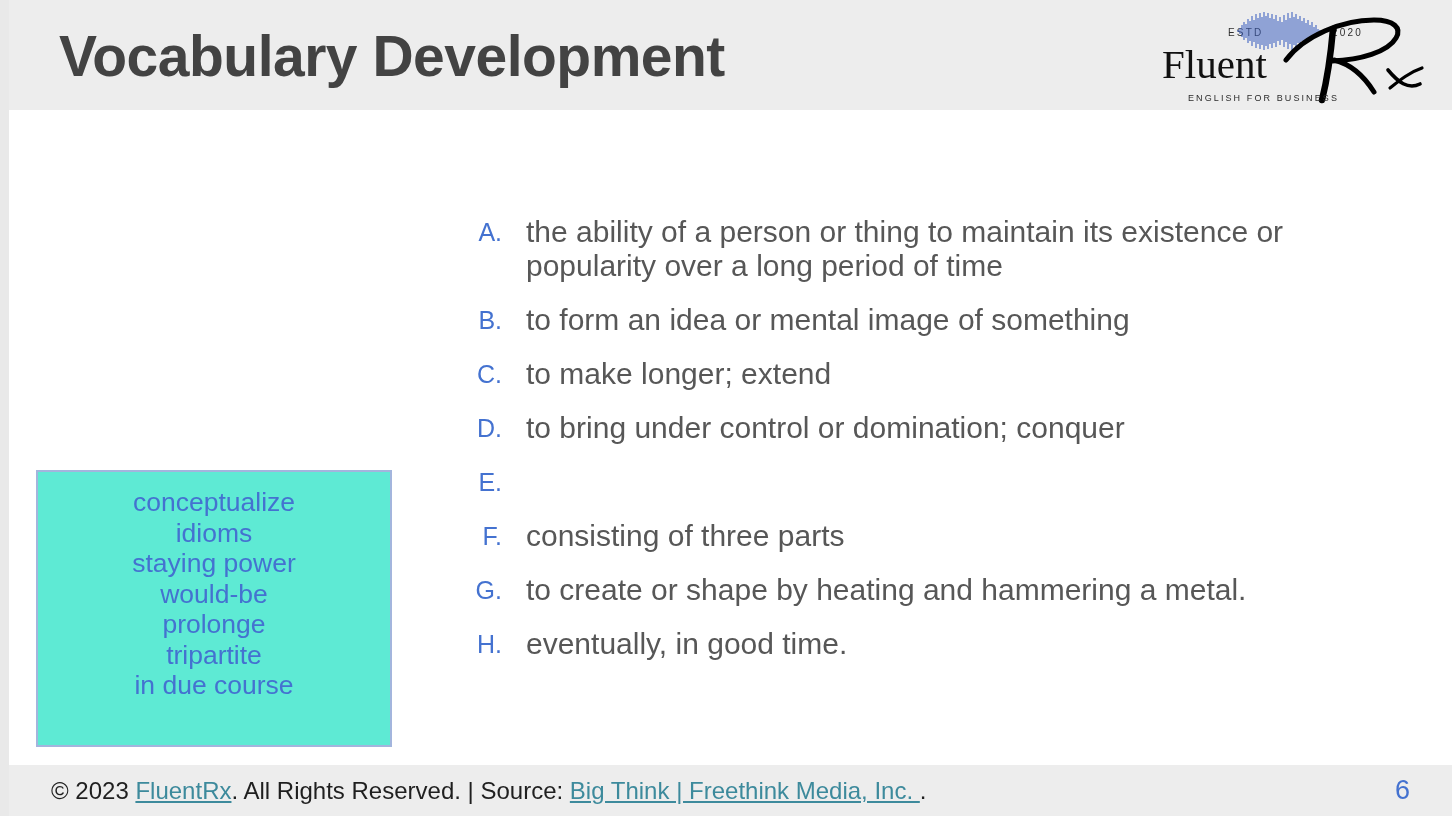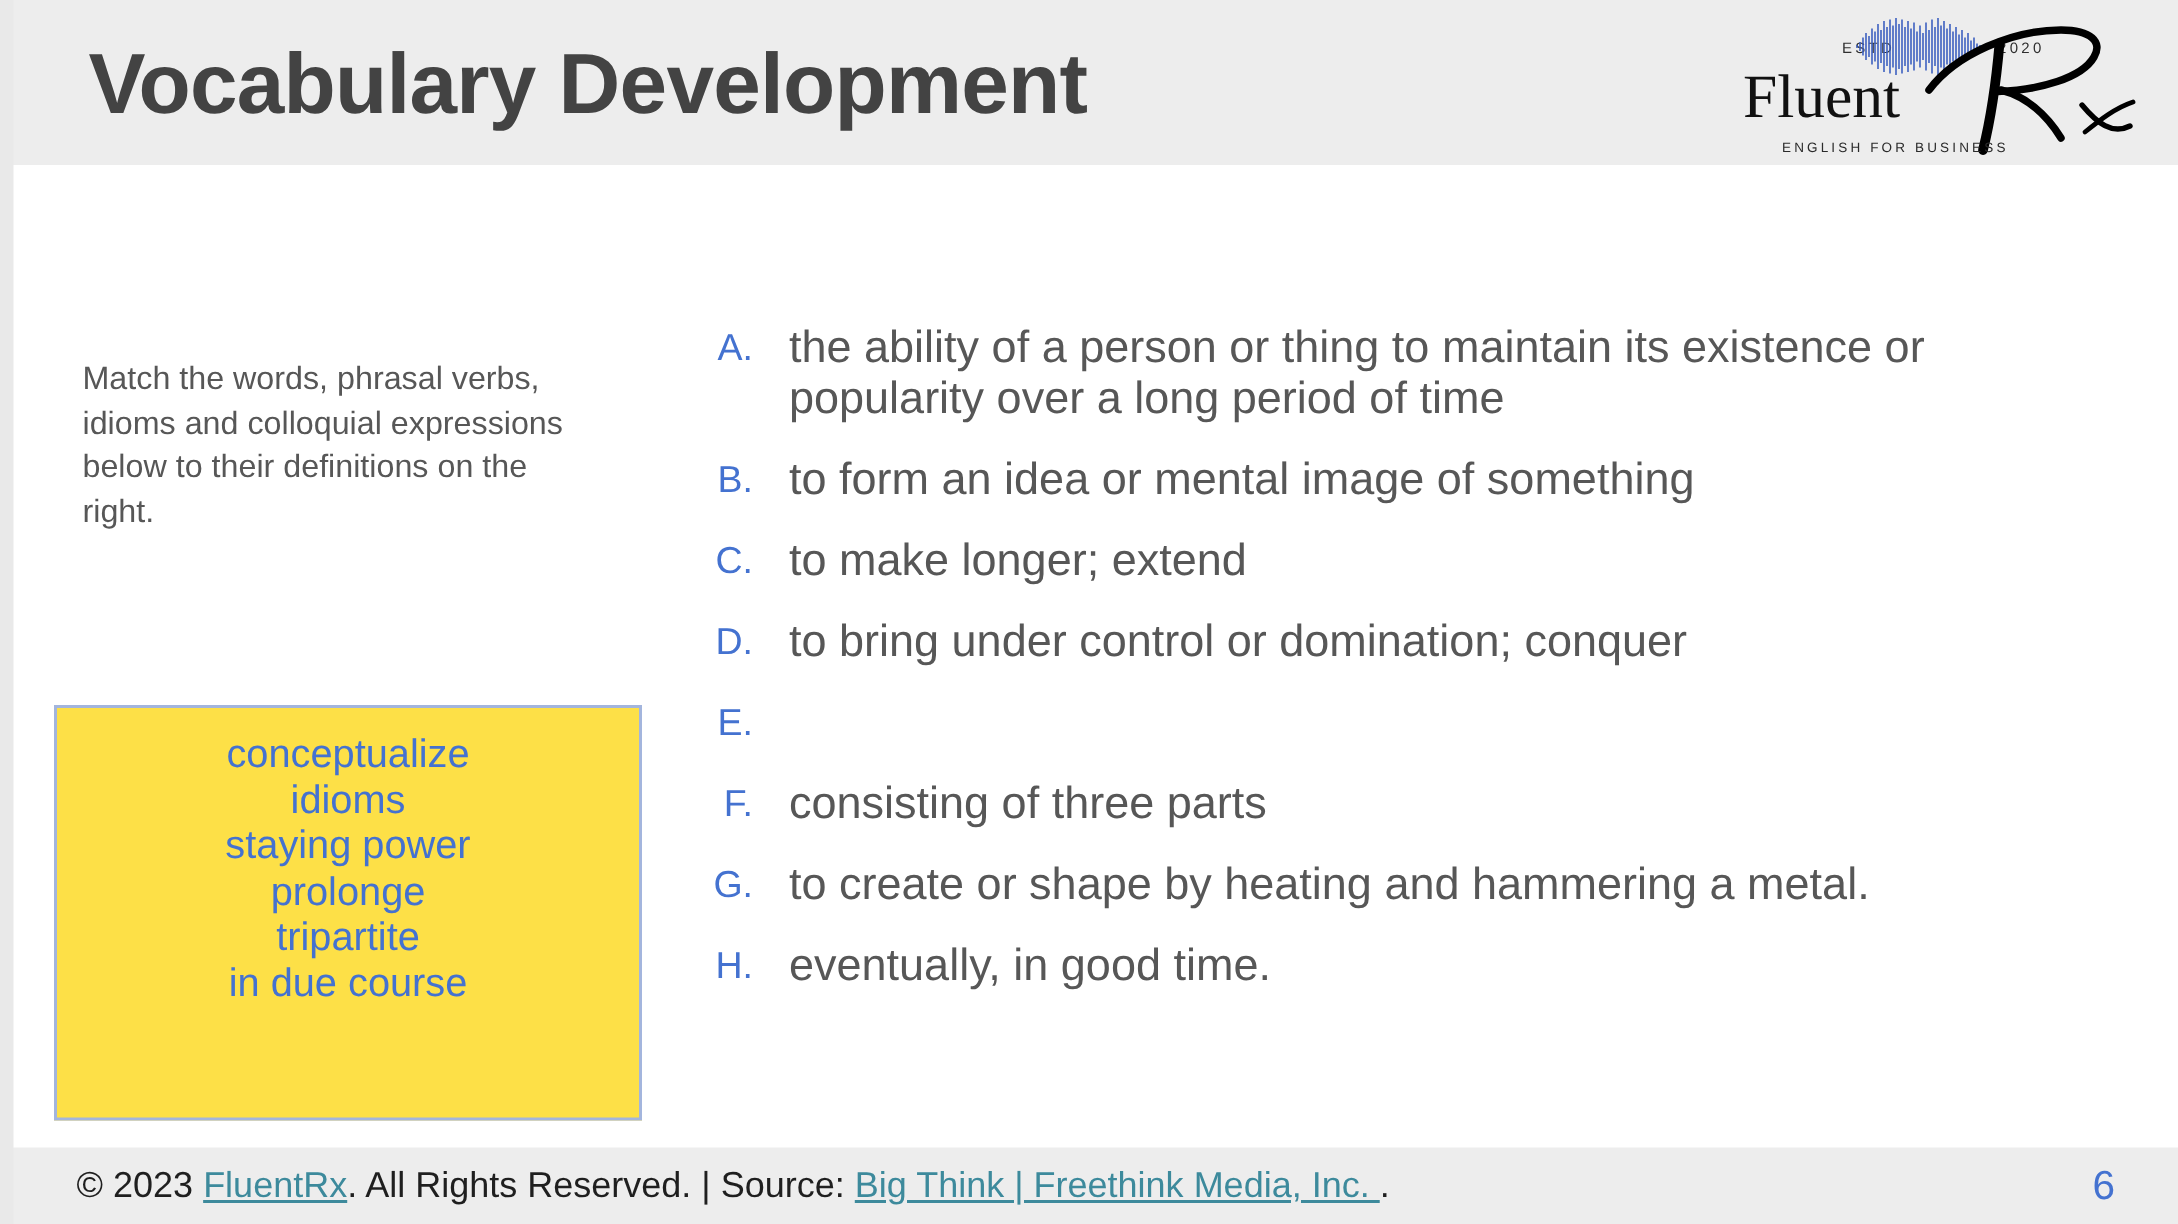--- a/index.html
+++ b/index.html
@@ -120,24 +120,24 @@
     width: 330px;
     font-size: 21.5px;
     line-height: 29.5px;
     color: #575757;
   }
 
   .word-box {
     position: absolute;
     left: 36px;
     top: 470px;
-    width: 392px;
+    width: 356px;
     height: 277px;
     border: 2px solid #a3b5dd;
-    background: #fde047;
+    background: #5eead4;
     box-sizing: border-box;
   }
   .word-list {
     position: absolute;
     left: 0;
     top: 15px;
     width: 100%;
     text-align: center;
   }
   .word-item {
@@ -271,27 +271,27 @@
         <path d="M10 46 C 28 22, 66 6, 98 6 C 118 6, 126 14, 120 24 C 112 38, 84 46, 56 47" stroke-width="5"></path>
         <path d="M57 15 C 55 38, 52 62, 46 86" stroke-width="6.5"></path>
         <path d="M58 46 C 74 50, 88 62, 98 78" stroke-width="5"></path>
         <path d="M112 56 C 122 68, 132 76, 144 70" stroke-width="3.6"></path>
         <path d="M114 74 C 124 66, 134 58, 146 54" stroke-width="3.2"></path>
       </g>
     </svg>
     <div class="logo-tagline">ENGLISH FOR BUSINESS</div>
   </div>
 
-  <div class="instructions">Match the words, phrasal verbs, idioms and colloquial expressions below to their definitions on the right.</div>
 
   <div class="word-box">
     <div class="word-list">
       <div class="word-item">conceptualize</div>
       <div class="word-item">idioms</div>
       <div class="word-item">staying power</div>
+      <div class="word-item">would-be</div>
       <div class="word-item">prolonge</div>
       <div class="word-item">tripartite</div>
       <div class="word-item">in due course</div>
     </div>
   </div>
 
   <div class="definitions">
     <div class="def-row">
       <div class="def-letter">A.</div>
       <div class="def-text">the ability of a person or thing to maintain its existence or popularity over a long period of time</div>

